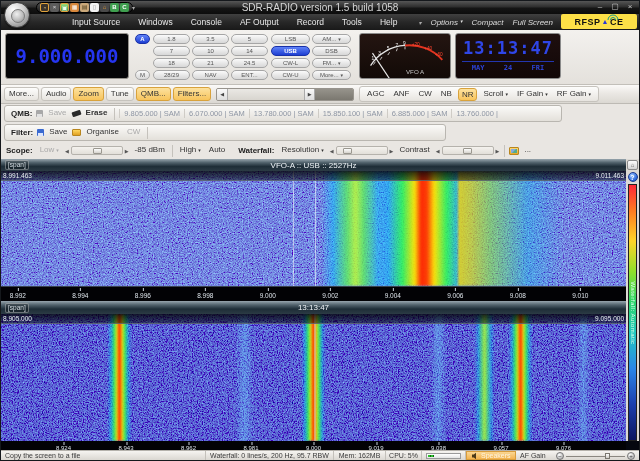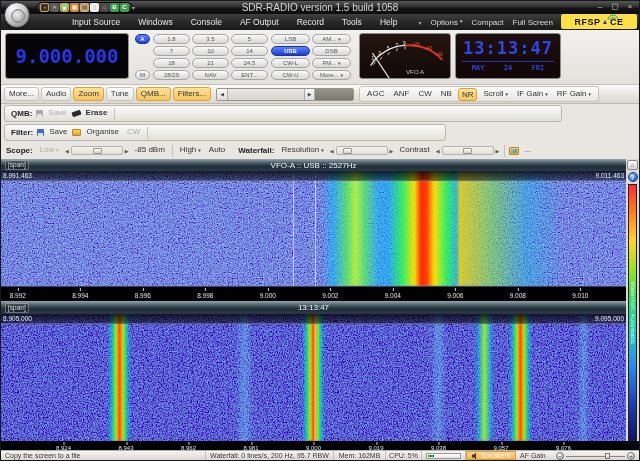--- a/index.html
+++ b/index.html
@@ -30,21 +30,21 @@
   .qat>div:nth-child(9){background:#3f9f4f;font-weight:bold;}
   .qat-overflow{position:absolute;left:131px;top:3px;color:#aaa;font-size:6px;}
   .win-btns{position:absolute;right:4px;top:0;display:flex;gap:5px;}
   .win-btns>div{color:#c6c6c6;font-size:8px;width:10px;text-align:center;line-height:12px;}
 
   
   .menubar{position:absolute;top:13px;left:0;right:0;height:16px;
     background:linear-gradient(#404040,#282828 50%,#191919);color:#e8e8e8;font-size:8.5px;}
   .menus{position:absolute;left:62px;top:0;height:16px;display:flex;align-items:center;text-align:center;}
   .menus>div{padding:0 9px;}
-  .menu-right{position:absolute;right:86px;top:0;height:16px;display:flex;align-items:center;gap:9px;font-size:8px;color:#dcdcdc;}
+  .menu-right{position:absolute;right:86px;top:0;height:16px;display:flex;align-items:center;gap:9px;font-size:8px;color:#dcdcdc;font-style:italic;}
   .menu-right .chev{font-size:6px;color:#aaa;}
   .has-dd::after{content:"▾";font-size:5px;margin-left:2px;vertical-align:top;}
   .logo{position:absolute;right:2px;top:13px;width:76px;height:15px;background:#fde047;border-radius:2px;
     display:flex;align-items:center;justify-content:center;font-size:9px;font-weight:bold;color:#101010;letter-spacing:.5px;z-index:8;}
   .logo .tri{color:#2838d8;font-size:7px;margin:0 1px;}
   .logo .arcs{position:absolute;left:45px;top:0;}
 
   
   .toppanel{position:absolute;top:29px;left:0;right:0;height:55px;
     background:linear-gradient(#f3f1ee,#e4e1dc);border-bottom:1px solid #c2bfb9;}
@@ -327,20 +327,28 @@
   </div>
 
   <div class="bar bar2">
     <div class="inset" style="width:558px;">
       <span class="blabel">QMB:</span>
       <span class="icon-floppy grey"></span>
       <span class="flat greyed">Save</span>
       <span class="icon-eraser"></span>
       <span class="flat" style="font-weight:bold;">Erase</span>
       <span class="vsep"></span>
+      <div class="mem">
+          <div>9.805.000 | SAM</div>
+          <div>6.070.000 | SAM</div>
+          <div>13.780.000 | SAM</div>
+          <div>15.850.100 | SAM</div>
+          <div>6.885.000 | SAM</div>
+          <div>13.760.000 |</div>
+        </div>
     </div>
   </div>
 
   <div class="bar bar3">
     <div class="inset" style="width:442px;">
       <span class="blabel">Filter:</span>
       <span class="icon-floppy"></span>
       <span class="flat">Save</span>
       <span class="icon-folder"></span>
       <span class="flat">Organise</span>

